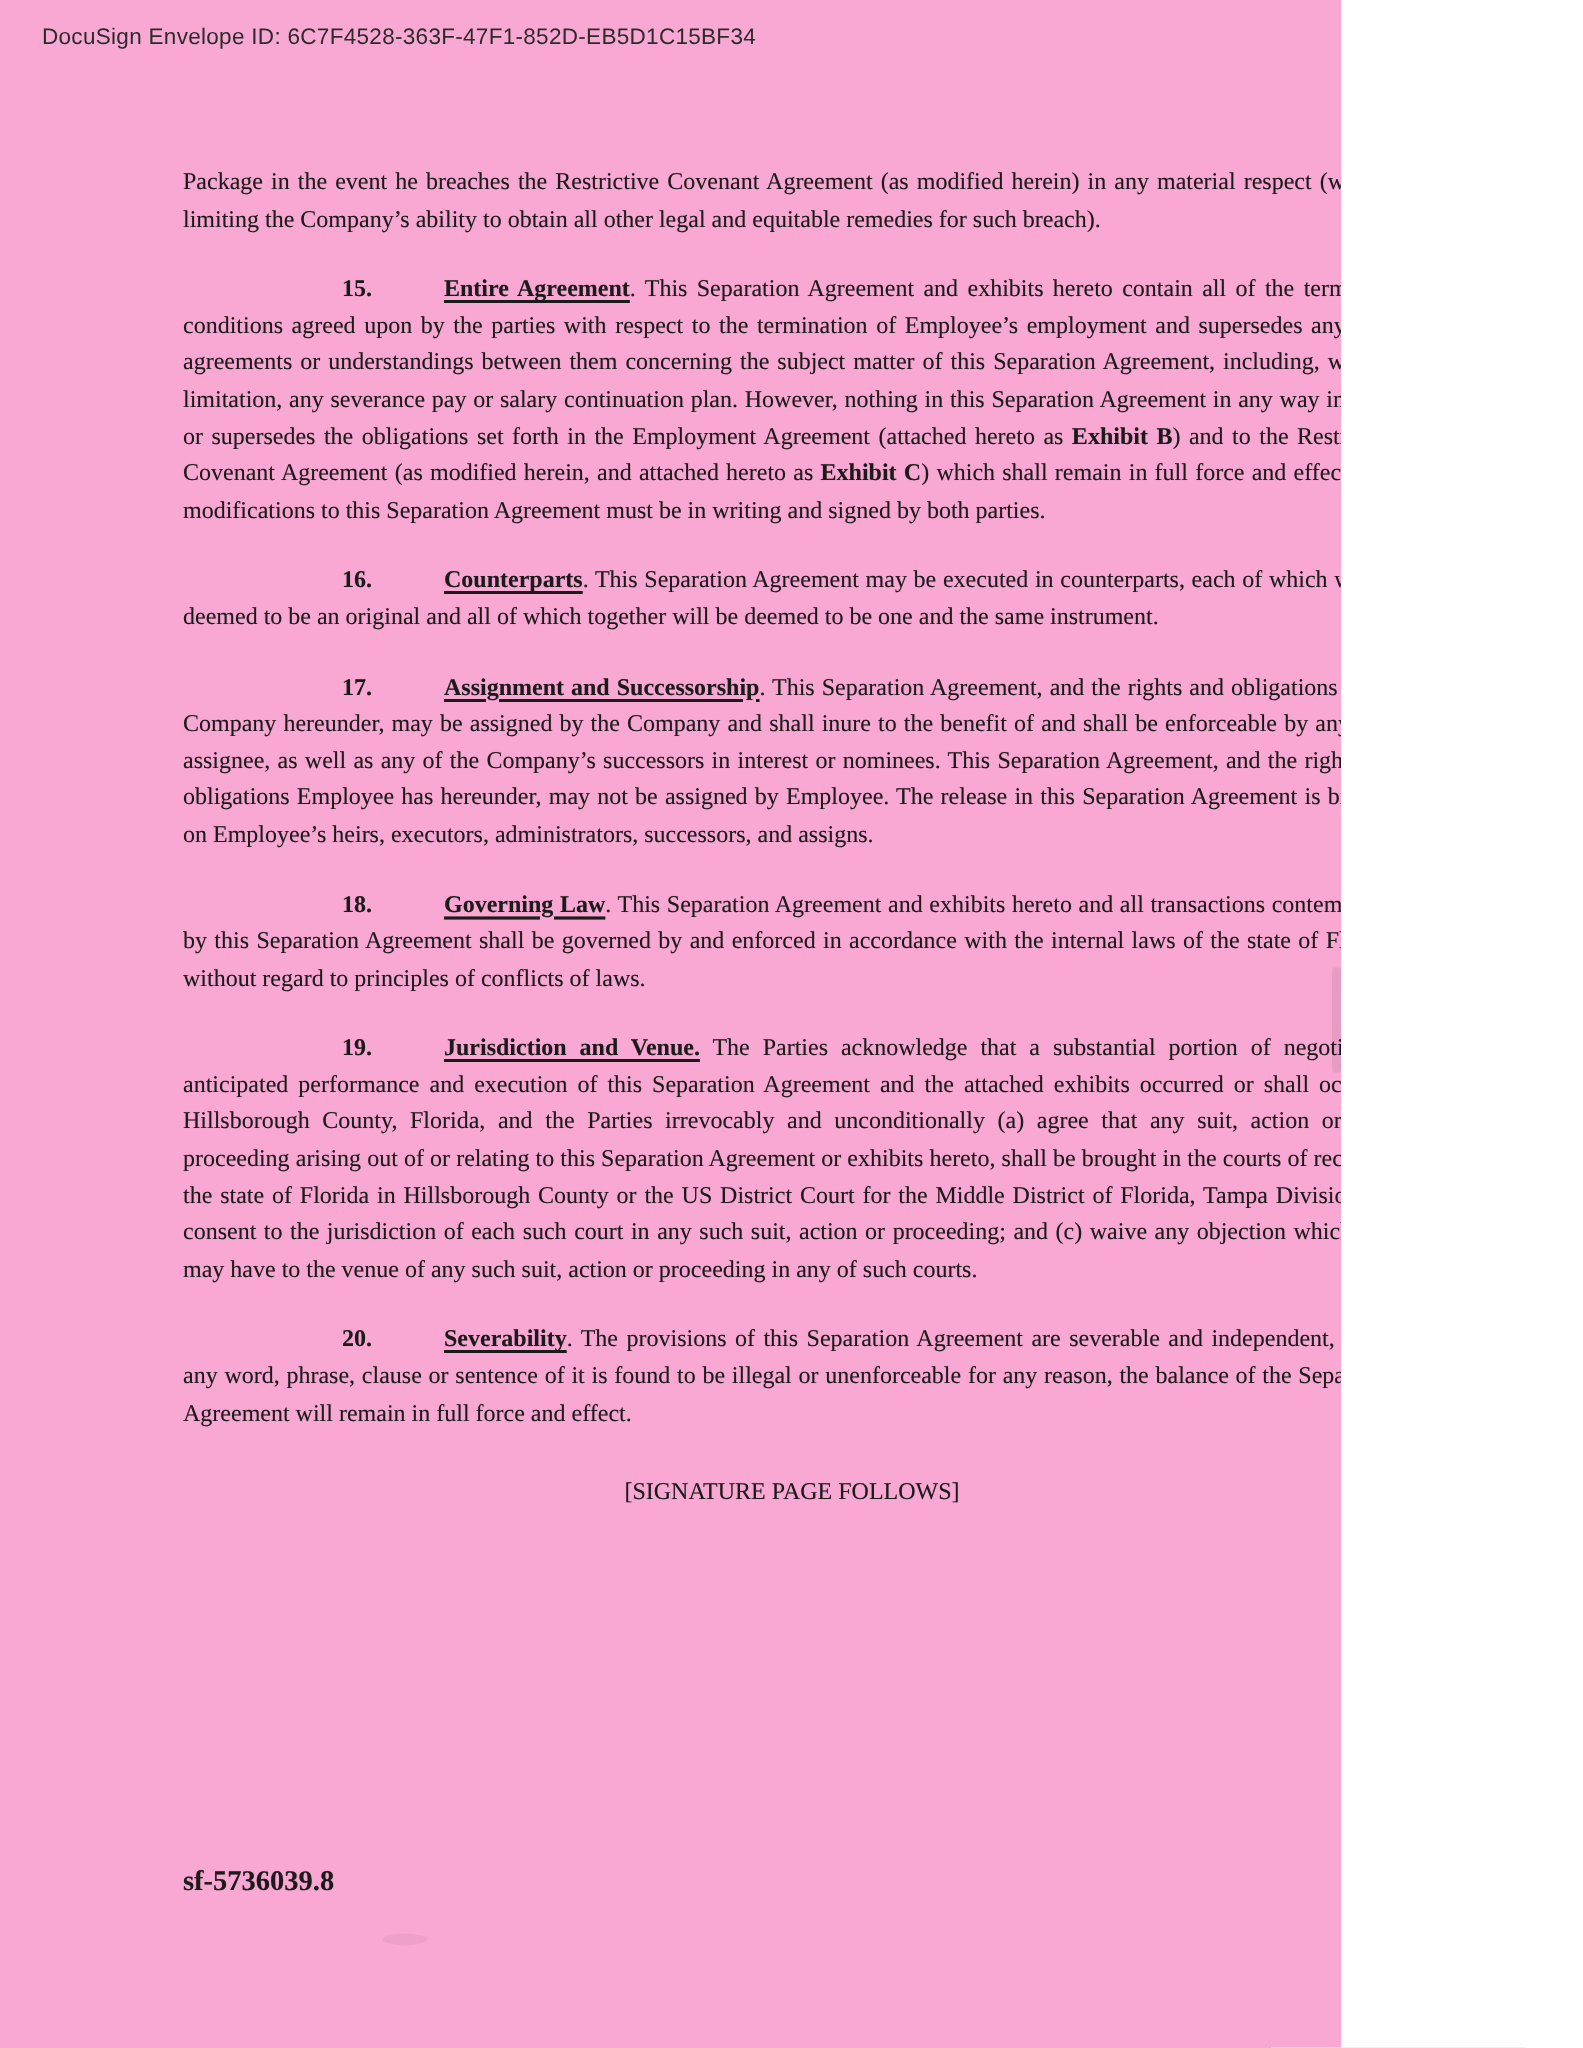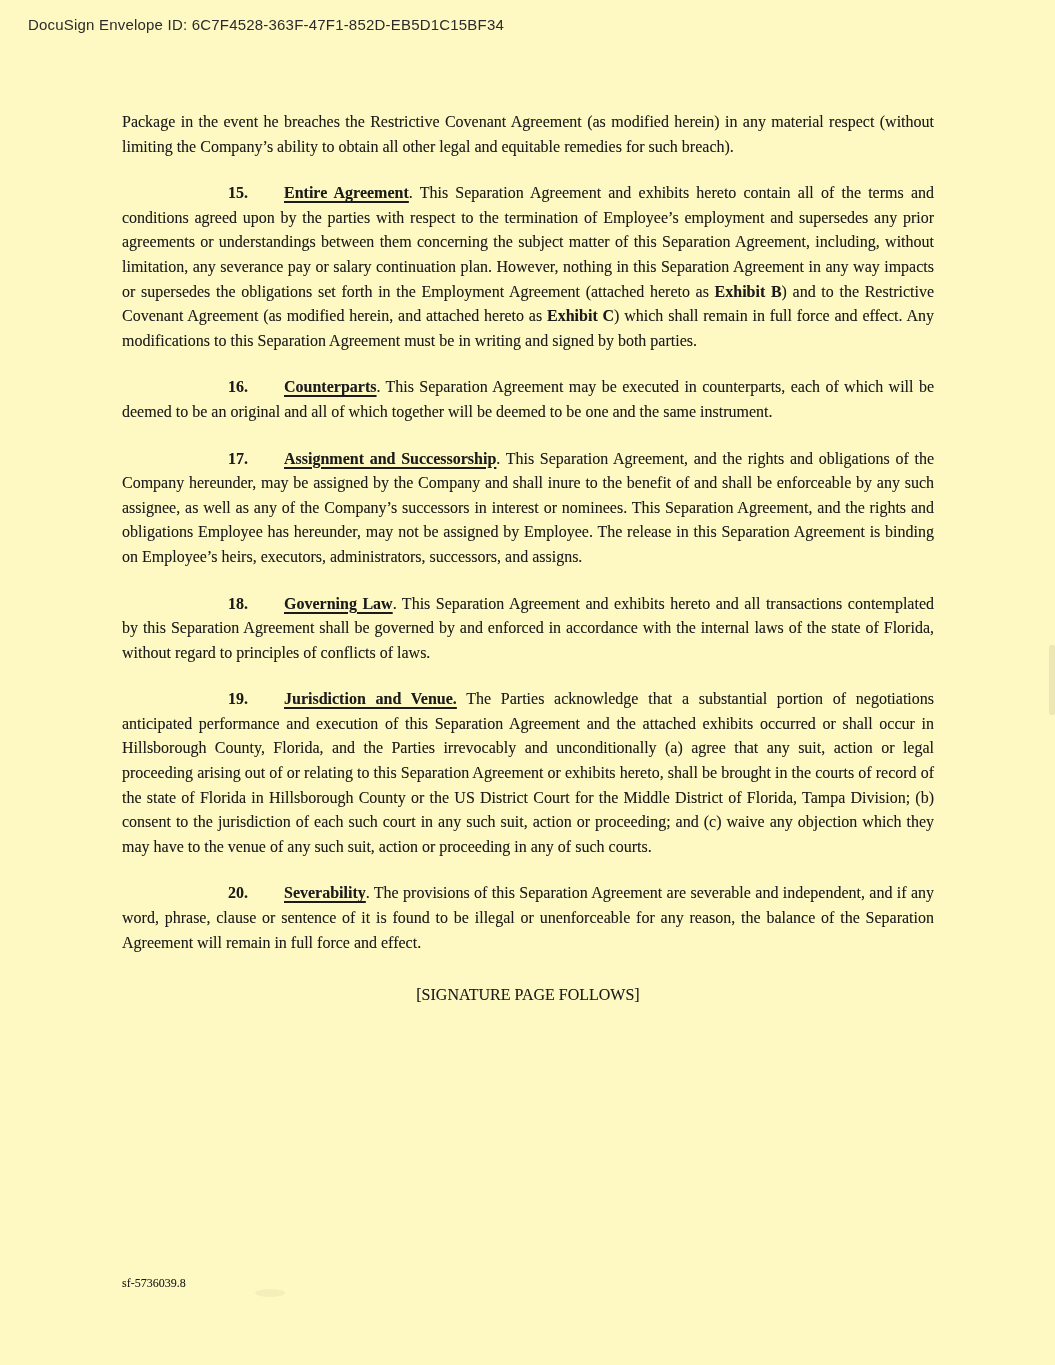--- a/index.html
+++ b/index.html
@@ -2,23 +2,23 @@
 <html><head>
 <meta charset="utf-8">
 <style>
   html, body {
     margin: 0;
     padding: 0;
     background: #ffffff;
   }
   .page {
     position: relative;
-    width: 1055px;
+    width: 894px;
     height: 1365px;
-    background: #fef9c3;
+    background: #f9a8d4;
     overflow: hidden;
     color: #1b1b1b;
   }
   .docusign-header {
     position: absolute;
     top: 16px;
     left: 28px;
     font-family: "Liberation Sans", sans-serif;
     font-size: 15px;
     letter-spacing: 0.2px;
@@ -50,20 +50,21 @@
   }
   .tab {
     display: inline-block;
     width: 36px;
   }
   .sec-head {
     font-weight: bold;
     text-decoration: underline;
     text-decoration-thickness: 2px;
     text-underline-offset: 3px;
+    margin-left: 12px;
   }
   .bold {
     font-weight: bold;
   }
   .signature-note {
     margin: 28px 0 0 0;
     text-align: center;
     text-indent: 0;
   }
   .page-number {
@@ -71,25 +72,26 @@
     top: 1248px;
     left: 0;
     width: 100%;
     text-align: center;
     font-family: "Liberation Serif", serif;
     font-size: 17.4px;
     text-shadow: 0 0 0.5px rgba(25,25,25,0.35);
   }
   .doc-ref {
     position: absolute;
-    top: 1276px;
+    top: 1244px;
     left: 122px;
     font-family: "Liberation Serif", serif;
-    font-size: 12px;
+    font-size: 19px;
     text-shadow: 0 0 0.5px rgba(25,25,25,0.35);
+    font-weight: bold;
   }
   .artifact-edge {
     position: absolute;
     top: 645px;
     right: 0;
     width: 6px;
     height: 70px;
     background: rgba(0,0,0,0.07);
     border-radius: 2px;
   }

